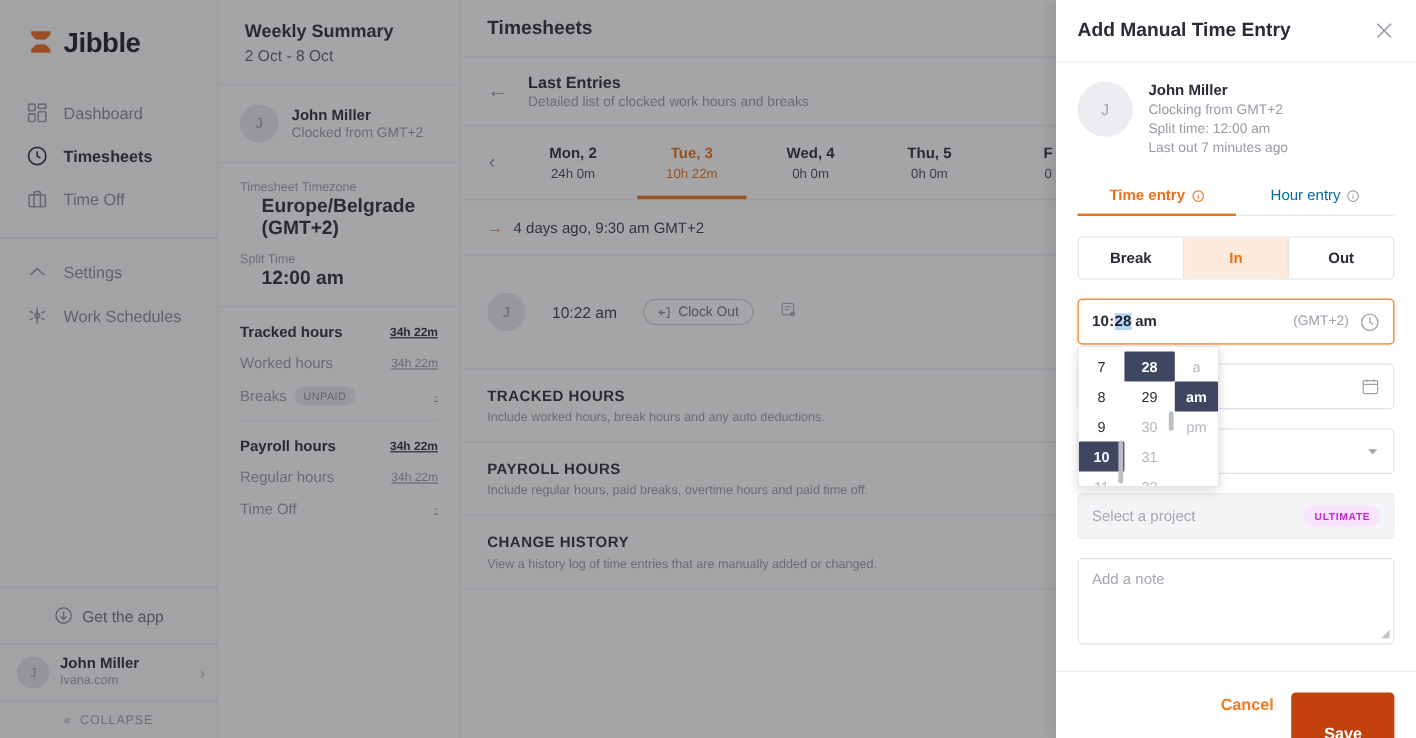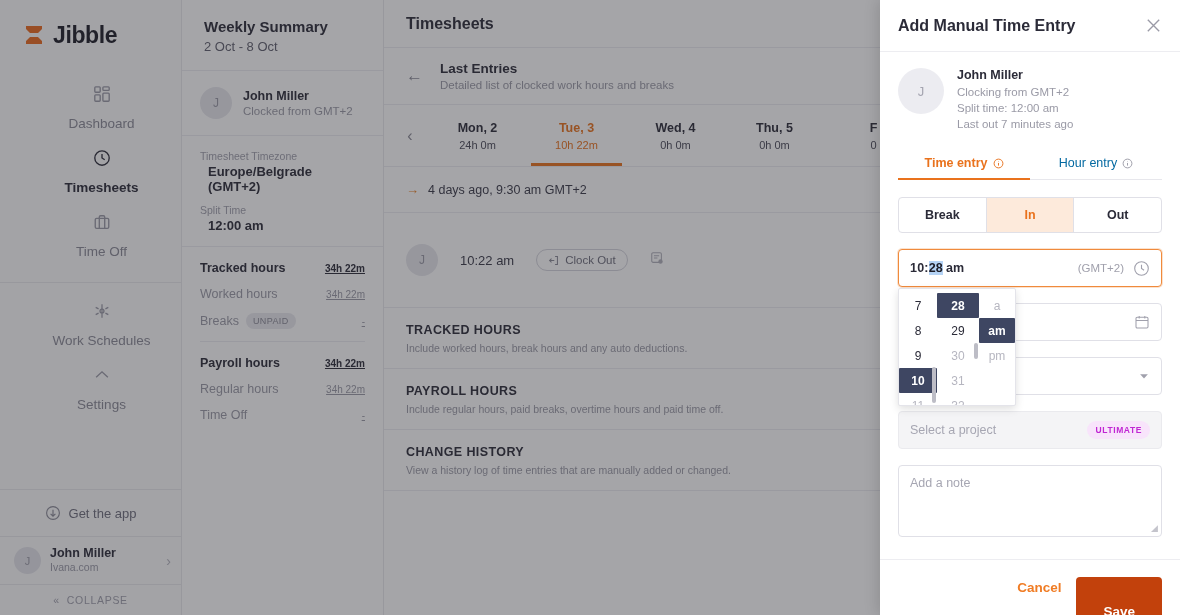--- a/index.html
+++ b/index.html
@@ -21,21 +21,21 @@
     display: flex; flex-direction: column;
   }
   .logo-wrap { padding: 14px 0 0 22px; height: 56px; display: flex; align-items: center; }
   .logo-mark { width: 24px; height: 24px; margin-right: 7px; flex: none; }
   .logo-text { font-size: 23px; font-weight: bold; color: #1c1c26; letter-spacing: -0.4px; }
 
   .nav-group { padding-top: 20px; }
   .nav-item {
     display: flex; align-items: center; gap: 13px;
     padding: 9px 0 9px 22px; cursor: pointer;
-    font-size: 13.5px; color: #8a8a96; flex-direction: column;
+    font-size: 13.5px; color: #8a8a96;
   }
   .nav-item.active { color: #2b2b38; font-weight: bold; }
   .nav-icon { width: 18px; height: 18px; flex: none; display: block; }
   .nav-sep { height: 1px; background: #e8e8ec; margin: 14px 0 10px; }
 
   .side-spacer { flex: 1 1 auto; }
   .get-app {
     border-top: 1px solid #e8e8ec;
     display: flex; align-items: center; justify-content: center; gap: 8px;
     height: 47px; font-size: 13px; color: #6e6e7c; cursor: pointer;
@@ -69,21 +69,21 @@
   .sum-person { display: flex; align-items: center; gap: 11px; padding: 16px 18px; border-bottom: 1px solid #ededf1; }
   .avatar-md {
     width: 32px; height: 32px; border-radius: 50%; background: #e7e7ed;
     display: flex; align-items: center; justify-content: center;
     font-size: 12px; color: #9a9aa6; flex: none;
   }
   .p-name { font-size: 12.5px; font-weight: bold; color: #2b2b38; }
   .p-sub { font-size: 11.5px; color: #9a9aa6; margin-top: 2px; }
   .sum-meta { padding: 14px 18px 13px; border-bottom: 1px solid #ededf1; }
   .meta-label { font-size: 10.5px; color: #a0a0ac; }
-  .meta-value { font-size: 13px; font-weight: bold; color: #2b2b38; margin: 2px 8px 10px; }
+  .meta-value { font-size: 16px; font-weight: bold; color: #2b2b38; margin: 2px 18px 10px; }
   .meta-value.last { margin-bottom: 0; }
   .sum-stats { padding: 14px 18px 0; }
   .stat-row { display: flex; align-items: center; justify-content: space-between; margin-bottom: 12px; }
   .stat-k { font-size: 12.5px; color: #9a9aa6; display: flex; align-items: center; gap: 7px; }
   .stat-v { font-size: 10px; color: #9a9aa6; text-decoration: underline; }
   .stat-row.bold .stat-k, .stat-row.bold .stat-v { color: #2b2b38; font-weight: bold; }
   .chip-unpaid {
     background: #e9e9ee; color: #8a8a96; font-size: 9px;
     padding: 3px 7px; border-radius: 9px; letter-spacing: 0.4px;
   }
@@ -255,31 +255,31 @@
           <svg class="nav-icon" viewBox="0 0 20 20" fill="none" stroke="#9a9aa6" stroke-width="1.5">
             <rect x="2.5" y="6" width="15" height="11" rx="1.5"></rect>
               <path d="M7 6V4.5a1.5 1.5 0 011.5-1.5h3A1.5 1.5 0 0113 4.5V6M7 6v11M13 6v11"></path>
           </svg>
           <span>Time Off</span>
         </div>
 
         <div class="nav-sep"></div>
 
         <div class="nav-item">
+          <svg class="nav-icon" viewBox="0 0 20 20" fill="none" stroke="#9a9aa6" stroke-width="1.5">
+            <path d="M3.5 12.5L10 6.5l6.5 6"></path>
+          </svg>
+          <span>Settings</span>
+        </div>
+        <div class="nav-item">
           <svg class="nav-icon" viewBox="0 0 20 20" fill="none" stroke="#9a9aa6" stroke-width="1.4">
             <path d="M10 2.5v15M3 6l3.2 1.6M17 6l-3.2 1.6M3 14l3.2-1.6M17 14l-3.2-1.6"></path>
             <circle cx="10" cy="10" r="2.2"></circle>
           </svg>
           <span>Work Schedules</span>
-        </div>
-        <div class="nav-item">
-          <svg class="nav-icon" viewBox="0 0 20 20" fill="none" stroke="#9a9aa6" stroke-width="1.5">
-            <path d="M3.5 12.5L10 6.5l6.5 6"></path>
-          </svg>
-          <span>Settings</span>
         </div>
       </div>
 
       <div class="side-spacer"></div>
 
       <div class="get-app">
         <svg width="16" height="16" viewBox="0 0 20 20" fill="none" stroke="#8a8a96" stroke-width="1.4">
           <circle cx="10" cy="10" r="8"></circle>
             <path d="M10 6v8M7 11l3 3 3-3"></path>
         </svg>

